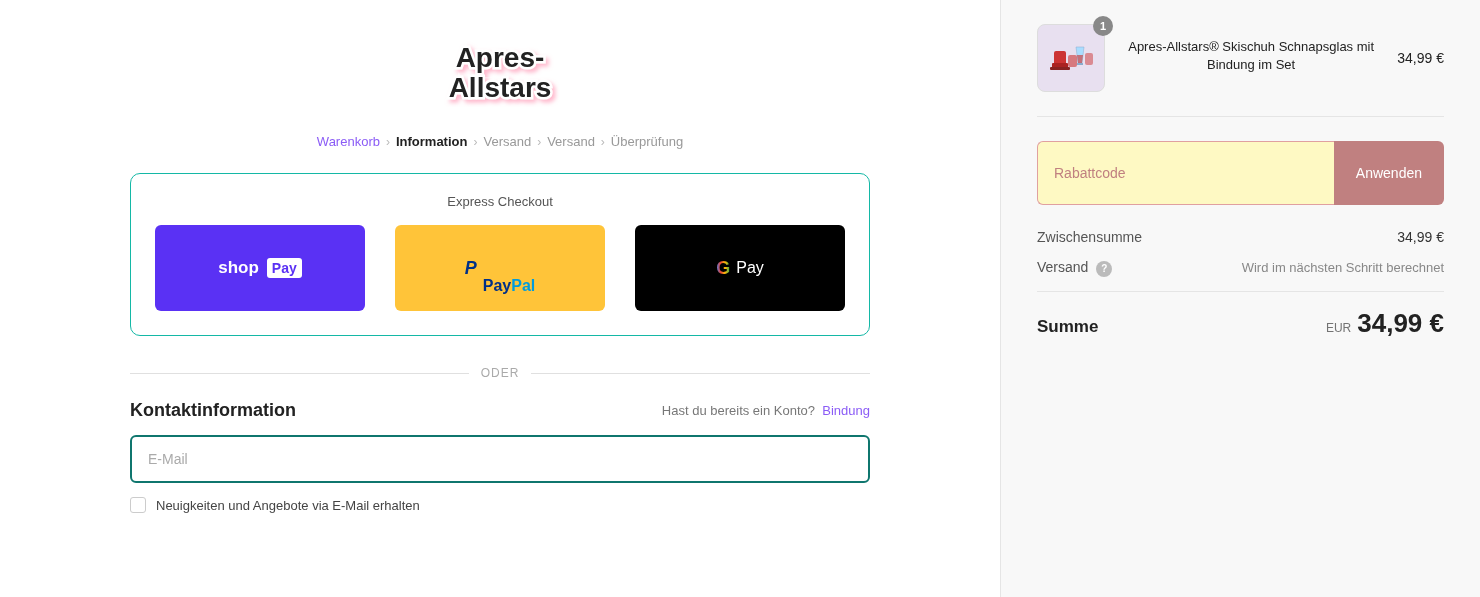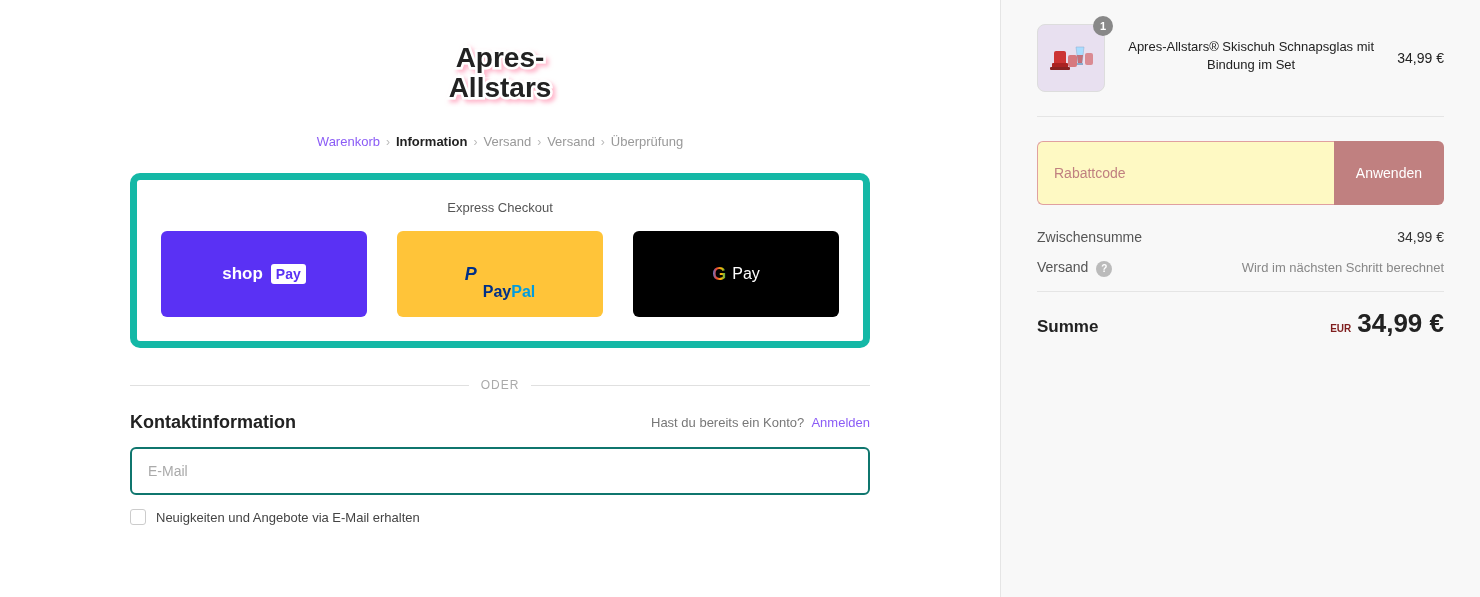--- a/index.html
+++ b/index.html
@@ -61,21 +61,21 @@
     }
     .breadcrumb .chevron {
       color: #bbb;
       font-size: 12px;
     }
 
     
     .checkout-box {
       width: 100%;
       max-width: 740px;
-      border: 7px solid #14b8a6;
+      border: 1px solid #14b8a6;
       border-radius: 10px;
       padding: 20px 24px 24px;
       margin-bottom: 20px;
     }
     .express-title {
       text-align: center;
       font-size: 13px;
       color: #555;
       margin-bottom: 16px;
     }
@@ -369,23 +369,22 @@
       font-size: 17px;
       font-weight: 600;
       color: #222;
     }
     .total-amount {
       display: flex;
       align-items: baseline;
       gap: 6px;
     }
     .total-currency {
-      font-size: 10px;
-      color: #7f1d1d;
-      font-weight: bold;
+      font-size: 12px;
+      color: #737373;
     }
     .total-value {
       font-size: 26px;
       font-weight: 700;
       color: #222;
     }
 
     
     .g-icon {
       font-size: 18px;
@@ -451,21 +450,21 @@
 
   <div class="oder-divider">
     <span>ODER</span>
   </div>
 
   <div class="contact-section">
     <div class="contact-header">
       <span class="contact-title">Kontaktinformation</span>
       <span class="login-hint">
         <span>Hast du bereits ein Konto?</span>
-        &nbsp;<a href="#">Anmelden</a>
+        &nbsp;<a href="#">Bindung</a>
       </span>
     </div>
 
     <div class="email-input-wrapper">
       <input type="email" placeholder="E-Mail" style="">
     </div>
 
     <div class="newsletter-row">
       <input type="checkbox" class="newsletter-checkbox" style="">
       <label class="newsletter-label">Neuigkeiten und Angebote via E-Mail erhalten</label>

